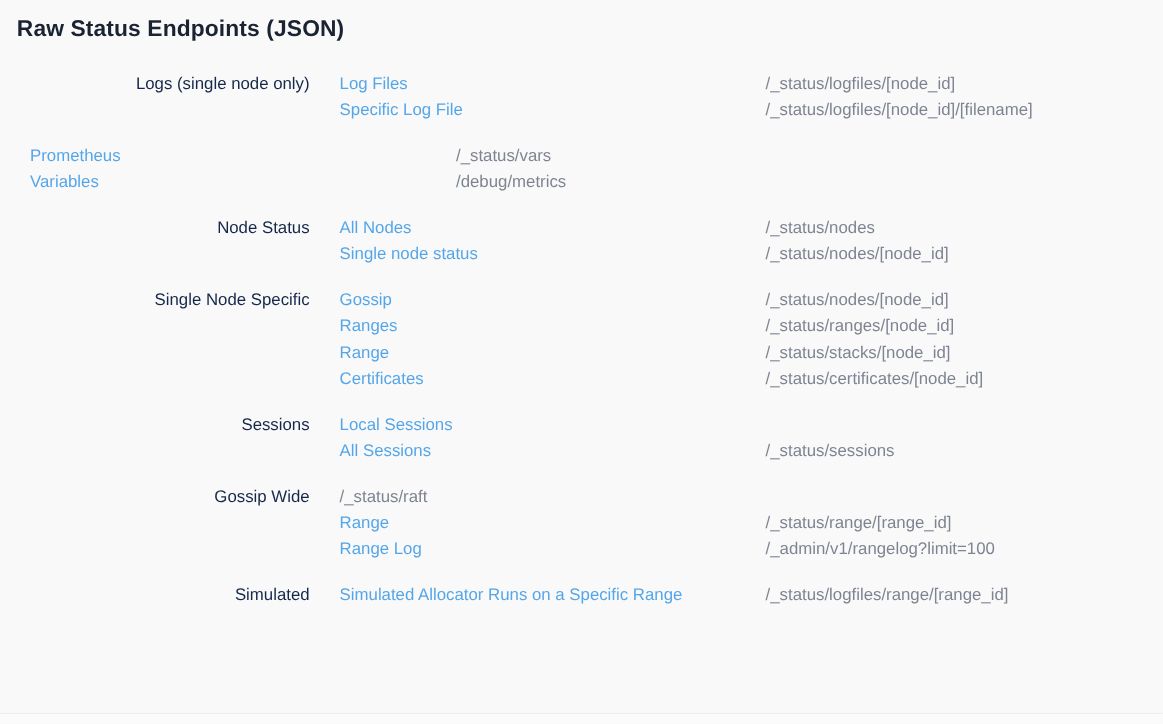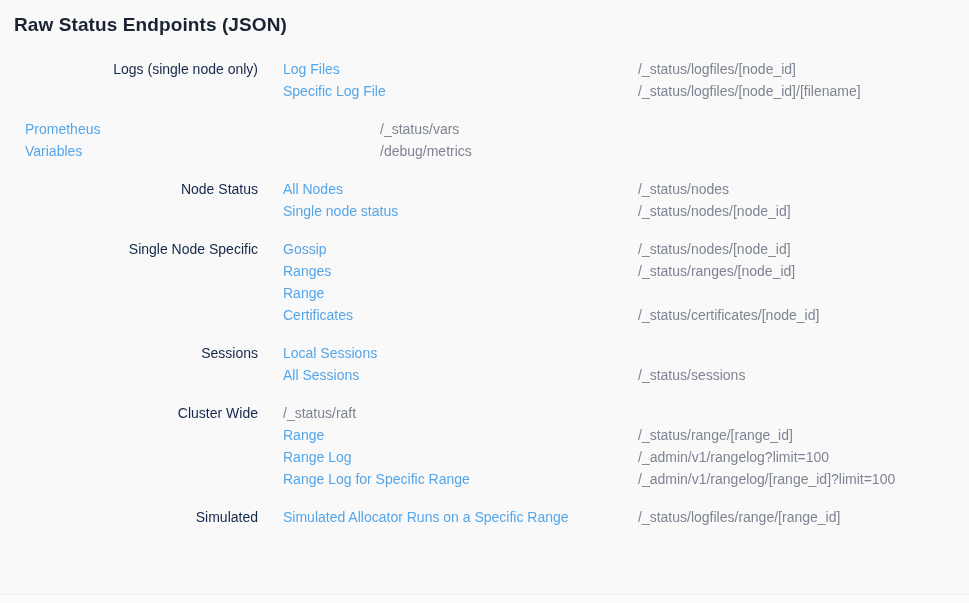--- a/index.html
+++ b/index.html
@@ -133,20 +133,21 @@
     <span class="path">/_status/nodes/[node_id]</span>
   </div>
 
   <div class="row">
     <a class="link" href="#">Ranges</a>
     <span class="path">/_status/ranges/[node_id]</span>
   </div>
 
   <div class="row">
     <a class="link" href="#">Range</a>
+    <span class="path">/_status/stacks/[node_id]</span>
   </div>
 
   <div class="row">
     <a class="link" href="#">Certificates</a>
     <span class="path">/_status/certificates/[node_id]</span>
   </div>
 </div>
   </div>
 
   <div class="group">
@@ -157,40 +158,36 @@
   </div>
 
   <div class="row">
     <a class="link" href="#">All Sessions</a>
     <span class="path">/_status/sessions</span>
   </div>
 </div>
   </div>
 
   <div class="group">
-    <div class="group-label">Cluster Wide</div>
+    <div class="group-label">Gossip Wide</div>
     <div class="group-rows">
   <div class="row">
     <span class="path">/_status/raft</span>
   </div>
 
   <div class="row">
     <a class="link" href="#">Range</a>
     <span class="path">/_status/range/[range_id]</span>
   </div>
 
   <div class="row">
     <a class="link" href="#">Range Log</a>
     <span class="path">/_admin/v1/rangelog?limit=100</span>
   </div>
 
-  <div class="row">
-    <a class="link" href="#">Range Log for Specific Range</a>
-    <span class="path">/_admin/v1/rangelog/[range_id]?limit=100</span>
-  </div>
 </div>
   </div>
 
   <div class="group">
     <div class="group-label">Simulated</div>
     <div class="group-rows">
 
   <div class="row">
     <a class="link" href="#">Simulated Allocator Runs on a Specific Range</a>
     <span class="path">/_status/logfiles/range/[range_id]</span>

